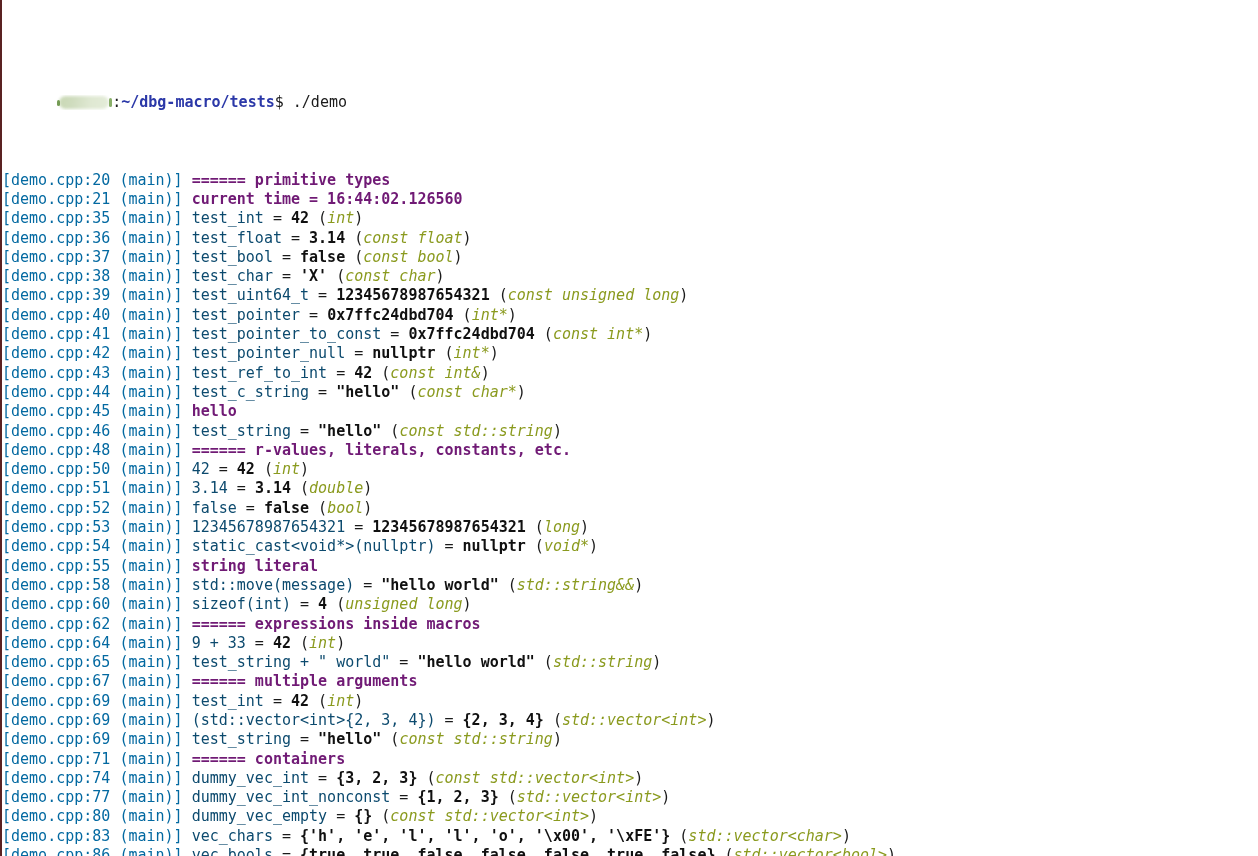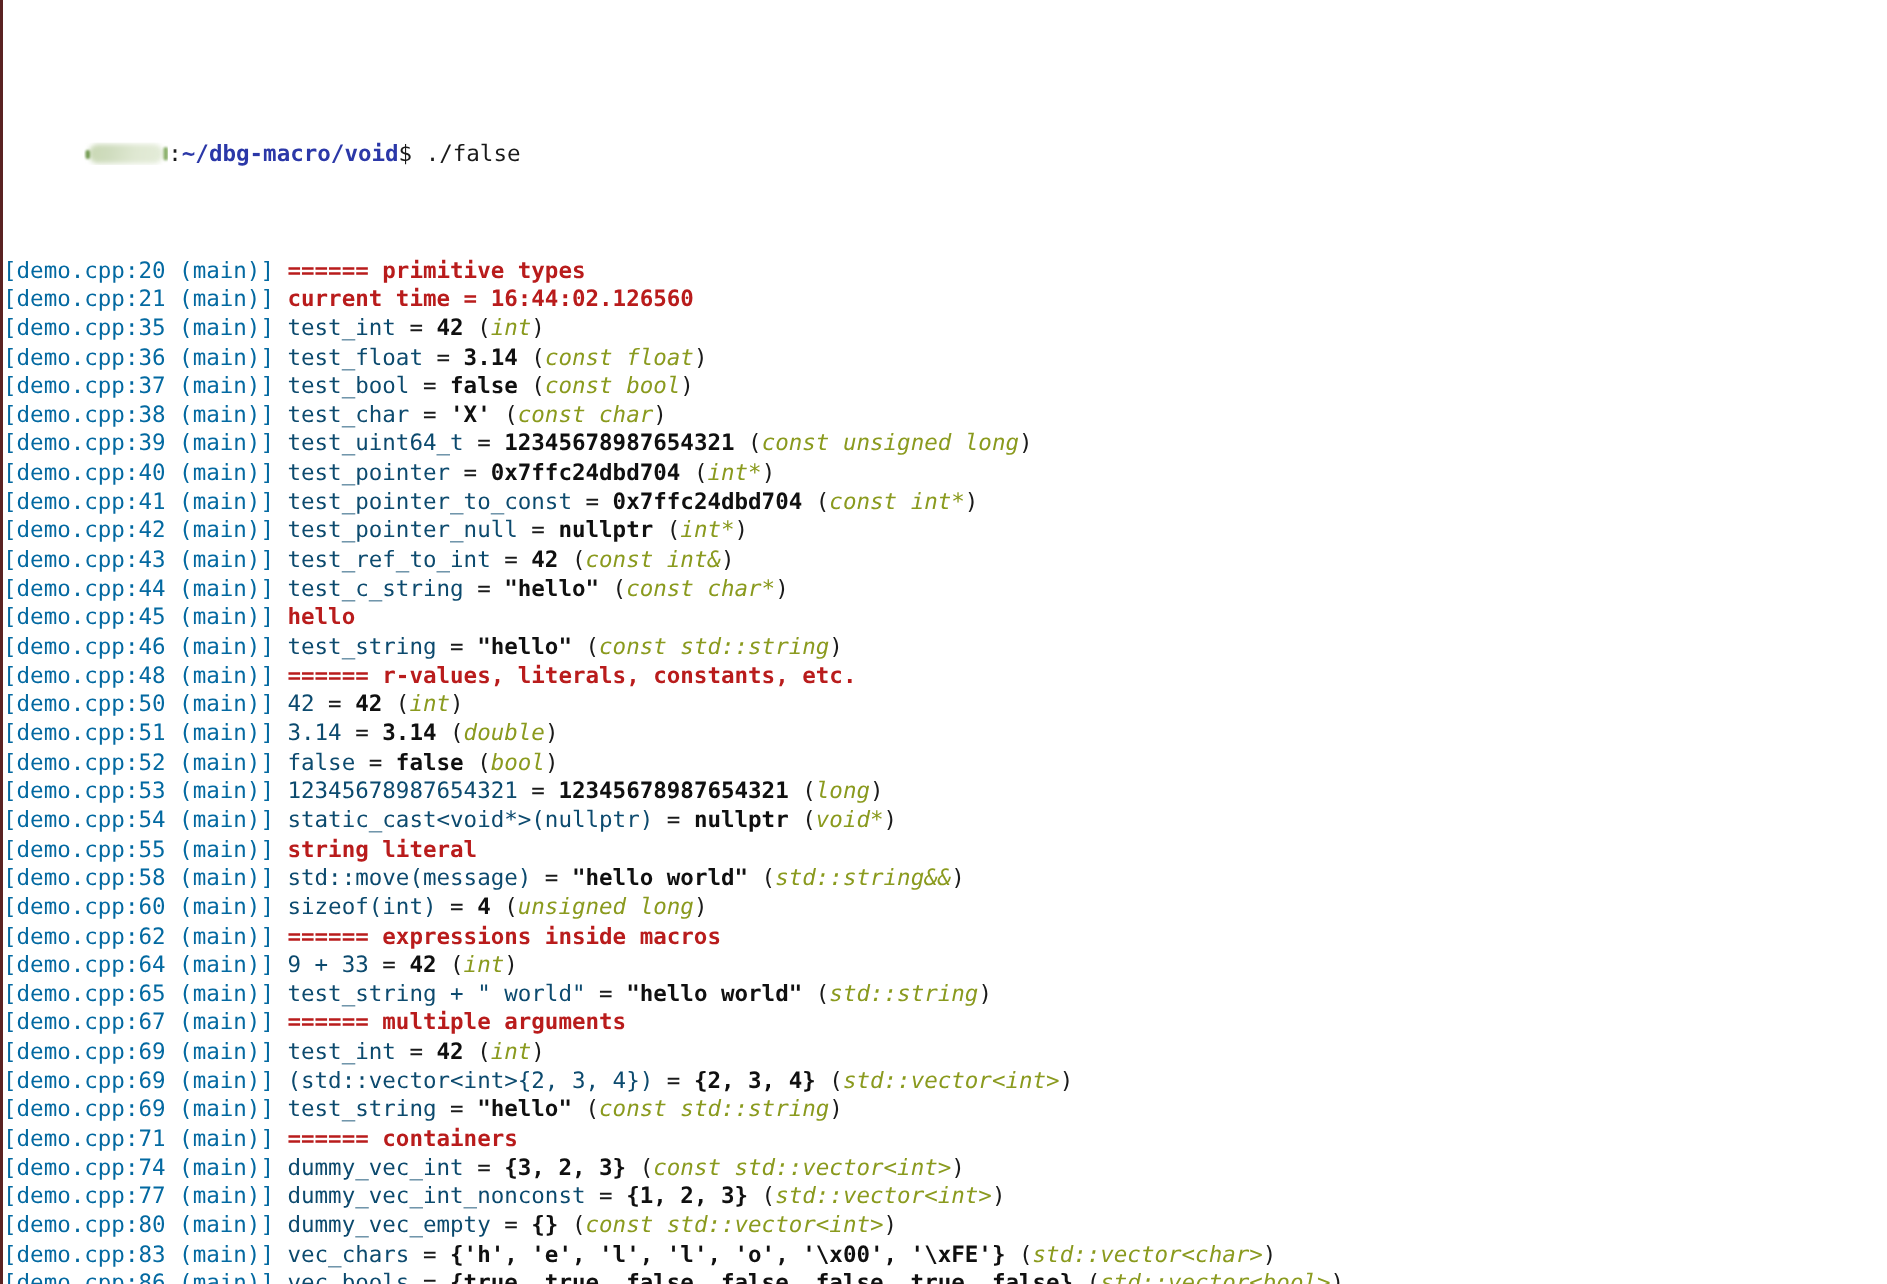--- a/index.html
+++ b/index.html
@@ -42,21 +42,21 @@
     white-space: pre;
     overflow: visible;
   }
 
   
   .t-loc    { color: #0369a1; }              
   .t-expr   { color: #0c4a6e; }              
   .t-val    { color: #101010; font-weight: bold; }  
   .t-type   { color: #8a9a1e; font-style: italic; }              
   .t-plain  { color: #1a1a1a; }              
-  .t-msg    { color: #b91c1c; font-weight: bold; }  
+  .t-msg    { color: #701a75; font-weight: bold; }  
 
   
   .prompt-line { height: 19.3px; white-space: pre; position: relative; }
   .user-blur {
     display: inline-block;
     position: relative;
     width: 56px;
     height: 15px;
     vertical-align: -3px;
     overflow: hidden;
@@ -99,20 +99,20 @@
   .p-cmd   { color: #1a1a1a; }
 </style>
 </head>
 <body>
 
 <div id="terminal">
   <div id="screen">
 
     
     <div class="prompt-line">
-      <span class="user-blur"><span class="blob"></span><span class="spark-l"></span><span class="spark-r"></span></span><span class="p-colon">:</span><span class="p-path">~/dbg-macro/void</span><span class="p-dollar">$</span><span class="p-cmd"> ./false</span>
+      <span class="user-blur"><span class="blob"></span><span class="spark-l"></span><span class="spark-r"></span></span><span class="p-colon">:</span><span class="p-path">~/dbg-macro/tests</span><span class="p-dollar">$</span><span class="p-cmd"> ./demo</span>
     </div>
 
     
     <div id="output"><div class="line"><span class="t-loc">[demo.cpp:20 (main)] </span><span class="t-msg">====== primitive types</span></div><div class="line"><span class="t-loc">[demo.cpp:21 (main)] </span><span class="t-msg">current time = 16:44:02.126560</span></div><div class="line"><span class="t-loc">[demo.cpp:35 (main)] </span><span class="t-expr">test_int</span><span class="t-plain"> = </span><span class="t-val">42</span><span class="t-plain"> (</span><span class="t-type">int</span><span class="t-plain">)</span></div><div class="line"><span class="t-loc">[demo.cpp:36 (main)] </span><span class="t-expr">test_float</span><span class="t-plain"> = </span><span class="t-val">3.14</span><span class="t-plain"> (</span><span class="t-type">const float</span><span class="t-plain">)</span></div><div class="line"><span class="t-loc">[demo.cpp:37 (main)] </span><span class="t-expr">test_bool</span><span class="t-plain"> = </span><span class="t-val">false</span><span class="t-plain"> (</span><span class="t-type">const bool</span><span class="t-plain">)</span></div><div class="line"><span class="t-loc">[demo.cpp:38 (main)] </span><span class="t-expr">test_char</span><span class="t-plain"> = </span><span class="t-val">'X'</span><span class="t-plain"> (</span><span class="t-type">const char</span><span class="t-plain">)</span></div><div class="line"><span class="t-loc">[demo.cpp:39 (main)] </span><span class="t-expr">test_uint64_t</span><span class="t-plain"> = </span><span class="t-val">12345678987654321</span><span class="t-plain"> (</span><span class="t-type">const unsigned long</span><span class="t-plain">)</span></div><div class="line"><span class="t-loc">[demo.cpp:40 (main)] </span><span class="t-expr">test_pointer</span><span class="t-plain"> = </span><span class="t-val">0x7ffc24dbd704</span><span class="t-plain"> (</span><span class="t-type">int*</span><span class="t-plain">)</span></div><div class="line"><span class="t-loc">[demo.cpp:41 (main)] </span><span class="t-expr">test_pointer_to_const</span><span class="t-plain"> = </span><span class="t-val">0x7ffc24dbd704</span><span class="t-plain"> (</span><span class="t-type">const int*</span><span class="t-plain">)</span></div><div class="line"><span class="t-loc">[demo.cpp:42 (main)] </span><span class="t-expr">test_pointer_null</span><span class="t-plain"> = </span><span class="t-val">nullptr</span><span class="t-plain"> (</span><span class="t-type">int*</span><span class="t-plain">)</span></div><div class="line"><span class="t-loc">[demo.cpp:43 (main)] </span><span class="t-expr">test_ref_to_int</span><span class="t-plain"> = </span><span class="t-val">42</span><span class="t-plain"> (</span><span class="t-type">const int&amp;</span><span class="t-plain">)</span></div><div class="line"><span class="t-loc">[demo.cpp:44 (main)] </span><span class="t-expr">test_c_string</span><span class="t-plain"> = </span><span class="t-val">"hello"</span><span class="t-plain"> (</span><span class="t-type">const char*</span><span class="t-plain">)</span></div><div class="line"><span class="t-loc">[demo.cpp:45 (main)] </span><span class="t-msg">hello</span></div><div class="line"><span class="t-loc">[demo.cpp:46 (main)] </span><span class="t-expr">test_string</span><span class="t-plain"> = </span><span class="t-val">"hello"</span><span class="t-plain"> (</span><span class="t-type">const std::string</span><span class="t-plain">)</span></div><div class="line"><span class="t-loc">[demo.cpp:48 (main)] </span><span class="t-msg">====== r-values, literals, constants, etc.</span></div><div class="line"><span class="t-loc">[demo.cpp:50 (main)] </span><span class="t-expr">42</span><span class="t-plain"> = </span><span class="t-val">42</span><span class="t-plain"> (</span><span class="t-type">int</span><span class="t-plain">)</span></div><div class="line"><span class="t-loc">[demo.cpp:51 (main)] </span><span class="t-expr">3.14</span><span class="t-plain"> = </span><span class="t-val">3.14</span><span class="t-plain"> (</span><span class="t-type">double</span><span class="t-plain">)</span></div><div class="line"><span class="t-loc">[demo.cpp:52 (main)] </span><span class="t-expr">false</span><span class="t-plain"> = </span><span class="t-val">false</span><span class="t-plain"> (</span><span class="t-type">bool</span><span class="t-plain">)</span></div><div class="line"><span class="t-loc">[demo.cpp:53 (main)] </span><span class="t-expr">12345678987654321</span><span class="t-plain"> = </span><span class="t-val">12345678987654321</span><span class="t-plain"> (</span><span class="t-type">long</span><span class="t-plain">)</span></div><div class="line"><span class="t-loc">[demo.cpp:54 (main)] </span><span class="t-expr">static_cast&lt;void*&gt;(nullptr)</span><span class="t-plain"> = </span><span class="t-val">nullptr</span><span class="t-plain"> (</span><span class="t-type">void*</span><span class="t-plain">)</span></div><div class="line"><span class="t-loc">[demo.cpp:55 (main)] </span><span class="t-msg">string literal</span></div><div class="line"><span class="t-loc">[demo.cpp:58 (main)] </span><span class="t-expr">std::move(message)</span><span class="t-plain"> = </span><span class="t-val">"hello world"</span><span class="t-plain"> (</span><span class="t-type">std::string&amp;&amp;</span><span class="t-plain">)</span></div><div class="line"><span class="t-loc">[demo.cpp:60 (main)] </span><span class="t-expr">sizeof(int)</span><span class="t-plain"> = </span><span class="t-val">4</span><span class="t-plain"> (</span><span class="t-type">unsigned long</span><span class="t-plain">)</span></div><div class="line"><span class="t-loc">[demo.cpp:62 (main)] </span><span class="t-msg">====== expressions inside macros</span></div><div class="line"><span class="t-loc">[demo.cpp:64 (main)] </span><span class="t-expr">9 + 33</span><span class="t-plain"> = </span><span class="t-val">42</span><span class="t-plain"> (</span><span class="t-type">int</span><span class="t-plain">)</span></div><div class="line"><span class="t-loc">[demo.cpp:65 (main)] </span><span class="t-expr">test_string + " world"</span><span class="t-plain"> = </span><span class="t-val">"hello world"</span><span class="t-plain"> (</span><span class="t-type">std::string</span><span class="t-plain">)</span></div><div class="line"><span class="t-loc">[demo.cpp:67 (main)] </span><span class="t-msg">====== multiple arguments</span></div><div class="line"><span class="t-loc">[demo.cpp:69 (main)] </span><span class="t-expr">test_int</span><span class="t-plain"> = </span><span class="t-val">42</span><span class="t-plain"> (</span><span class="t-type">int</span><span class="t-plain">)</span></div><div class="line"><span class="t-loc">[demo.cpp:69 (main)] </span><span class="t-expr">(std::vector&lt;int&gt;{2, 3, 4})</span><span class="t-plain"> = </span><span class="t-val">{2, 3, 4}</span><span class="t-plain"> (</span><span class="t-type">std::vector&lt;int&gt;</span><span class="t-plain">)</span></div><div class="line"><span class="t-loc">[demo.cpp:69 (main)] </span><span class="t-expr">test_string</span><span class="t-plain"> = </span><span class="t-val">"hello"</span><span class="t-plain"> (</span><span class="t-type">const std::string</span><span class="t-plain">)</span></div><div class="line"><span class="t-loc">[demo.cpp:71 (main)] </span><span class="t-msg">====== containers</span></div><div class="line"><span class="t-loc">[demo.cpp:74 (main)] </span><span class="t-expr">dummy_vec_int</span><span class="t-plain"> = </span><span class="t-val">{3, 2, 3}</span><span class="t-plain"> (</span><span class="t-type">const std::vector&lt;int&gt;</span><span class="t-plain">)</span></div><div class="line"><span class="t-loc">[demo.cpp:77 (main)] </span><span class="t-expr">dummy_vec_int_nonconst</span><span class="t-plain"> = </span><span class="t-val">{1, 2, 3}</span><span class="t-plain"> (</span><span class="t-type">std::vector&lt;int&gt;</span><span class="t-plain">)</span></div><div class="line"><span class="t-loc">[demo.cpp:80 (main)] </span><span class="t-expr">dummy_vec_empty</span><span class="t-plain"> = </span><span class="t-val">{}</span><span class="t-plain"> (</span><span class="t-type">const std::vector&lt;int&gt;</span><span class="t-plain">)</span></div><div class="line"><span class="t-loc">[demo.cpp:83 (main)] </span><span class="t-expr">vec_chars</span><span class="t-plain"> = </span><span class="t-val">{'h', 'e', 'l', 'l', 'o', '\x00', '\xFE'}</span><span class="t-plain"> (</span><span class="t-type">std::vector&lt;char&gt;</span><span class="t-plain">)</span></div><div class="line"><span class="t-loc">[demo.cpp:86 (main)] </span><span class="t-expr">vec_bools</span><span class="t-plain"> = </span><span class="t-val">{true, true, false, false, false, true, false}</span><span class="t-plain"> (</span><span class="t-type">std::vector&lt;bool&gt;</span><span class="t-plain">)</span></div></div>
 
   </div>
 </div>
 
 </body></html>

